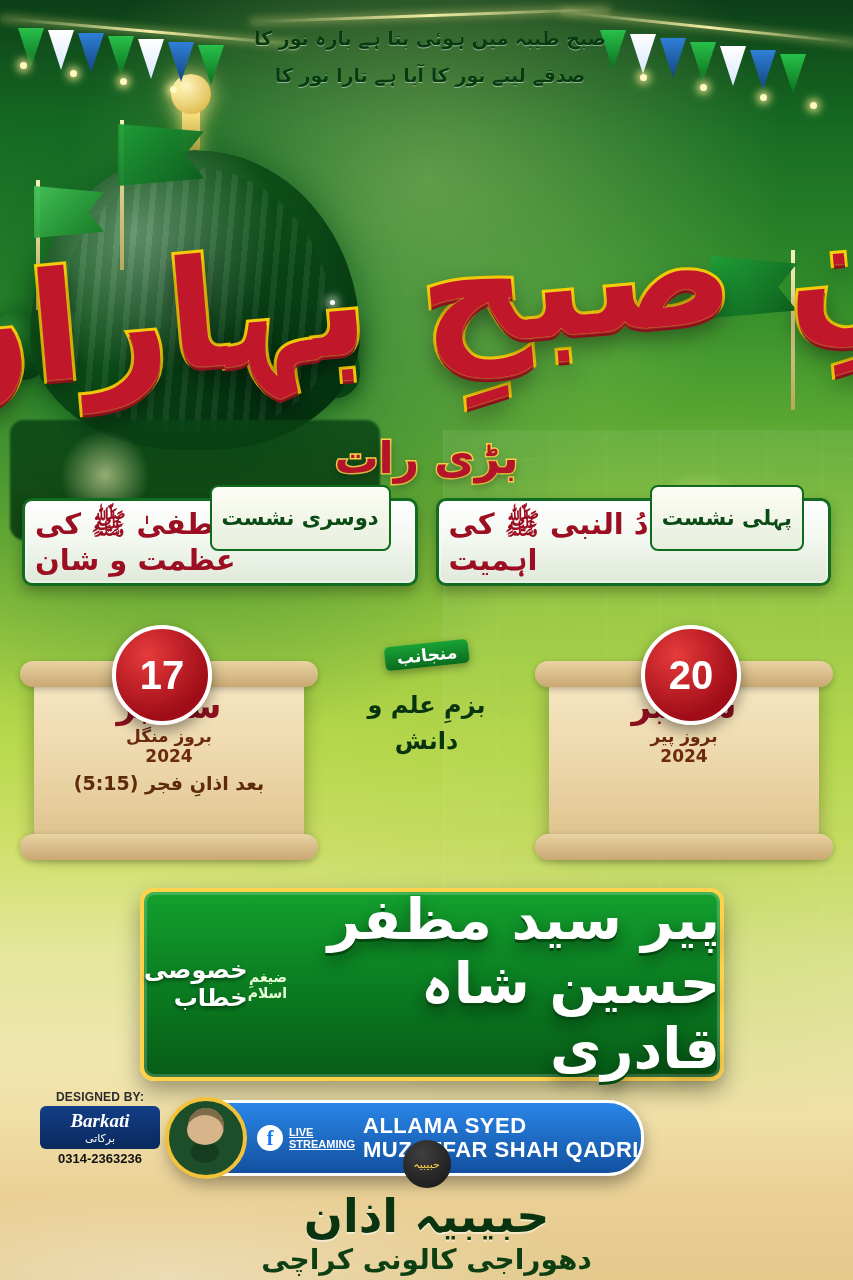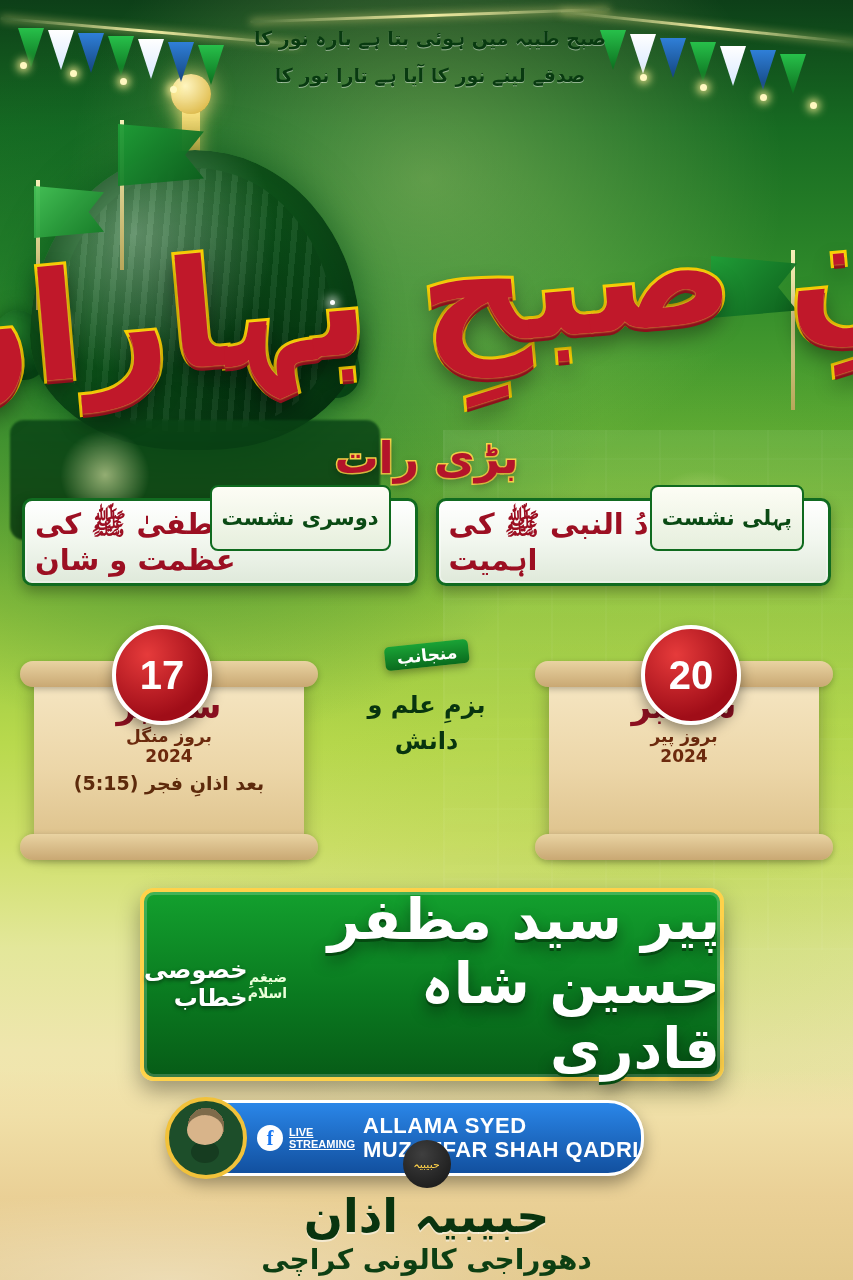--- a/index.html
+++ b/index.html
@@ -367,20 +367,28 @@
       <div>دانش</div>
     </div>
   </div>
 
   <div class="speaker">
     <div class="kicker">خصوصی خطاب</div>
     <div class="small">ضیغمِ اسلام</div>
     <div class="name">پیر سید مظفر حسین شاہ قادری</div>
   </div>
 
+  <div class="designer">
+    <div class="dtitle">DESIGNED BY:</div>
+    <div class="card">
+      <div class="brand">Barkati</div>
+      <div class="brandurdu">برکاتی</div>
+    </div>
+    <div class="phone">0314-2363236</div>
+  </div>
 
   <div class="livebar">
     <div class="photo"></div>
     <div class="fb">f</div>
     <div class="livetxt">
       <div>LIVE</div>
       <div>STREAMING</div>
     </div>
     <div>
       <div class="nm">ALLAMA SYED</div>

